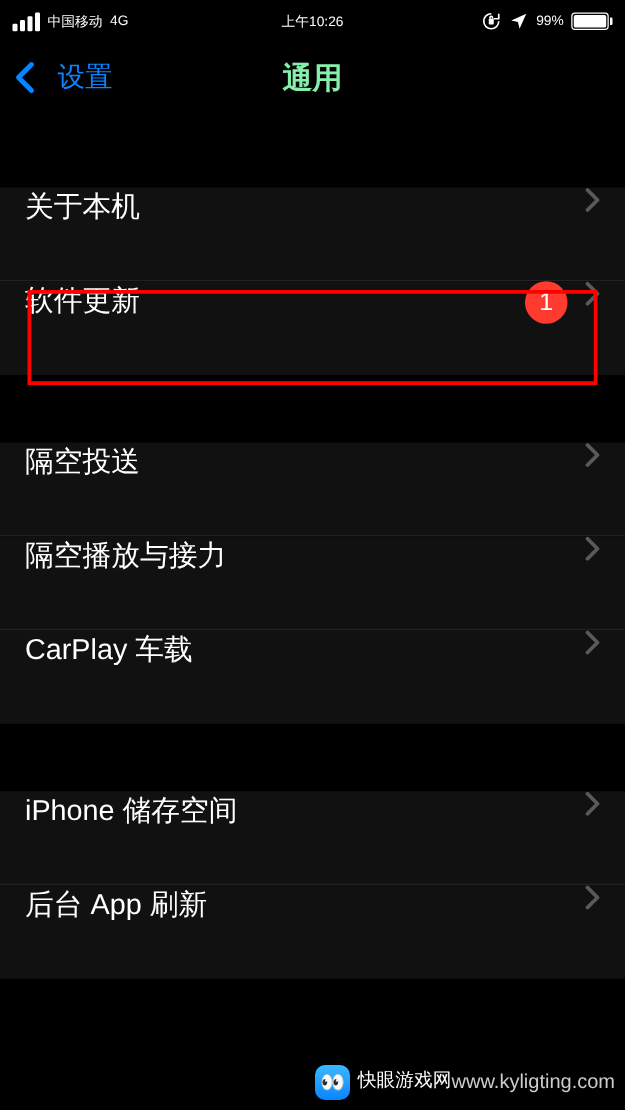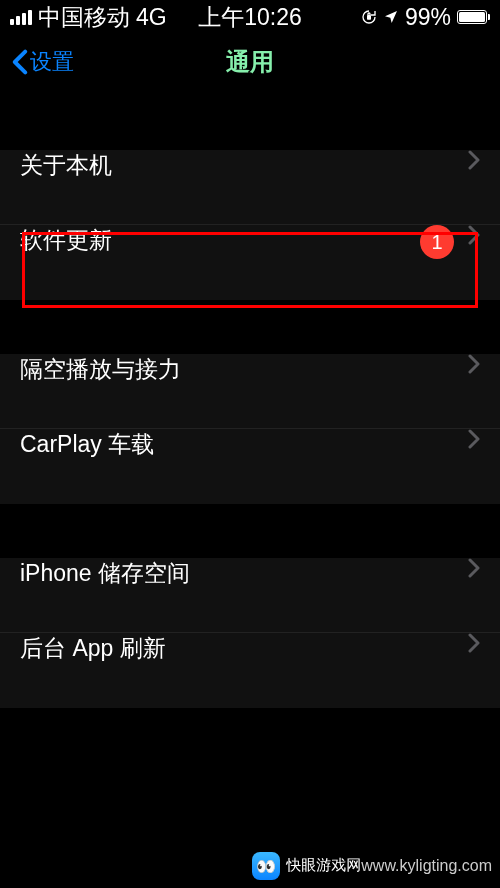--- a/index.html
+++ b/index.html
@@ -1,31 +1,31 @@
 <!DOCTYPE html>
 <html><head>
 <meta charset="utf-8">
 <style>
   * { margin: 0; padding: 0; box-sizing: border-box; }
   html, body { width: 500px; height: 888px; background: #000; font-family: -apple-system, "PingFang SC", "Helvetica Neue", sans-serif; color: #fff; overflow: hidden; }
-  .status-bar { height: 34px; display: flex; align-items: center; justify-content: space-between; padding: 0 10px; font-size: 23px; font-weight: 500; }
+  .status-bar { height: 34px; display: flex; align-items: center; justify-content: space-between; padding: 0 10px; font-size: 11px; font-weight: 500; }
   .status-left, .status-right { display: flex; align-items: center; gap: 6px; }
   .status-center { position: absolute; left: 50%; transform: translateX(-50%); }
   .signal-bars { display: inline-flex; align-items: flex-end; gap: 2px; }
   .signal-bars span { width: 4px; background: #fff; border-radius: 1px; }
   .signal-bars span:nth-child(1){height:6px}
   .signal-bars span:nth-child(2){height:9px}
   .signal-bars span:nth-child(3){height:12px}
   .signal-bars span:nth-child(4){height:15px}
   .battery { display: inline-flex; align-items: center; }
   .battery-body { width: 30px; height: 14px; border: 1.5px solid #fff; border-radius: 3px; position: relative; }
   .battery-fill { position: absolute; inset: 1px; background: #fff; border-radius: 1.5px; }
   .battery-tip { width: 2px; height: 6px; background: #fff; border-radius: 0 1px 1px 0; margin-left: 1px; }
   .nav-bar { height: 56px; display: flex; align-items: center; position: relative; padding: 0 12px; }
-  .back-btn { display: flex; align-items: center; color: #0a84ff; font-size: 22px; gap: 2px; }
+  .back-btn { display: flex; align-items: center; color: #0a84ff; font-size: 22px; gap: 18px; }
   .back-chevron svg { display: block; }
   .nav-title { position: absolute; left: 50%; transform: translateX(-50%); font-size: 24px; font-weight: 600; color: #86efac; }
   .spacer { height: 60px; }
   .group-gap { height: 54px; }
   .cell { height: 75px; background: #111; display: flex; padding: 0 20px; border-bottom: 1px solid #222; position: relative; }
   .cell:last-child { border-bottom: none; }
   .cell-label { flex: 1; font-size: 23px; color: #fff; }
   .chevron { color: #5a5a5e; }
   .chevron svg { display: block; }
   .badge { min-width: 34px; height: 34px; border-radius: 17px; background: #ff3b30; color: #fff; display: inline-flex; align-items: center; justify-content: center; font-size: 20px; margin-right: 14px; }
@@ -105,20 +105,28 @@
         <span class="chevron">
           <svg width="12" height="20" viewBox="0 0 12 20">
             <polyline points="2,2 10,10 2,18" fill="none" stroke="#5a5a5e" stroke-width="3" stroke-linecap="round" stroke-linejoin="round"></polyline>
           </svg>
         </span>
       </div>
     </div>
     <div class="group-gap"></div>
     <div>
       <div class="cell">
+        <div class="cell-label">隔空投送</div>
+        <span class="chevron">
+          <svg width="12" height="20" viewBox="0 0 12 20">
+            <polyline points="2,2 10,10 2,18" fill="none" stroke="#5a5a5e" stroke-width="3" stroke-linecap="round" stroke-linejoin="round"></polyline>
+          </svg>
+        </span>
+      </div>
+      <div class="cell">
         <div class="cell-label">隔空播放与接力</div>
         <span class="chevron">
           <svg width="12" height="20" viewBox="0 0 12 20">
             <polyline points="2,2 10,10 2,18" fill="none" stroke="#5a5a5e" stroke-width="3" stroke-linecap="round" stroke-linejoin="round"></polyline>
           </svg>
         </span>
       </div>
       <div class="cell">
         <div class="cell-label">CarPlay 车载</div>
         <span class="chevron">

